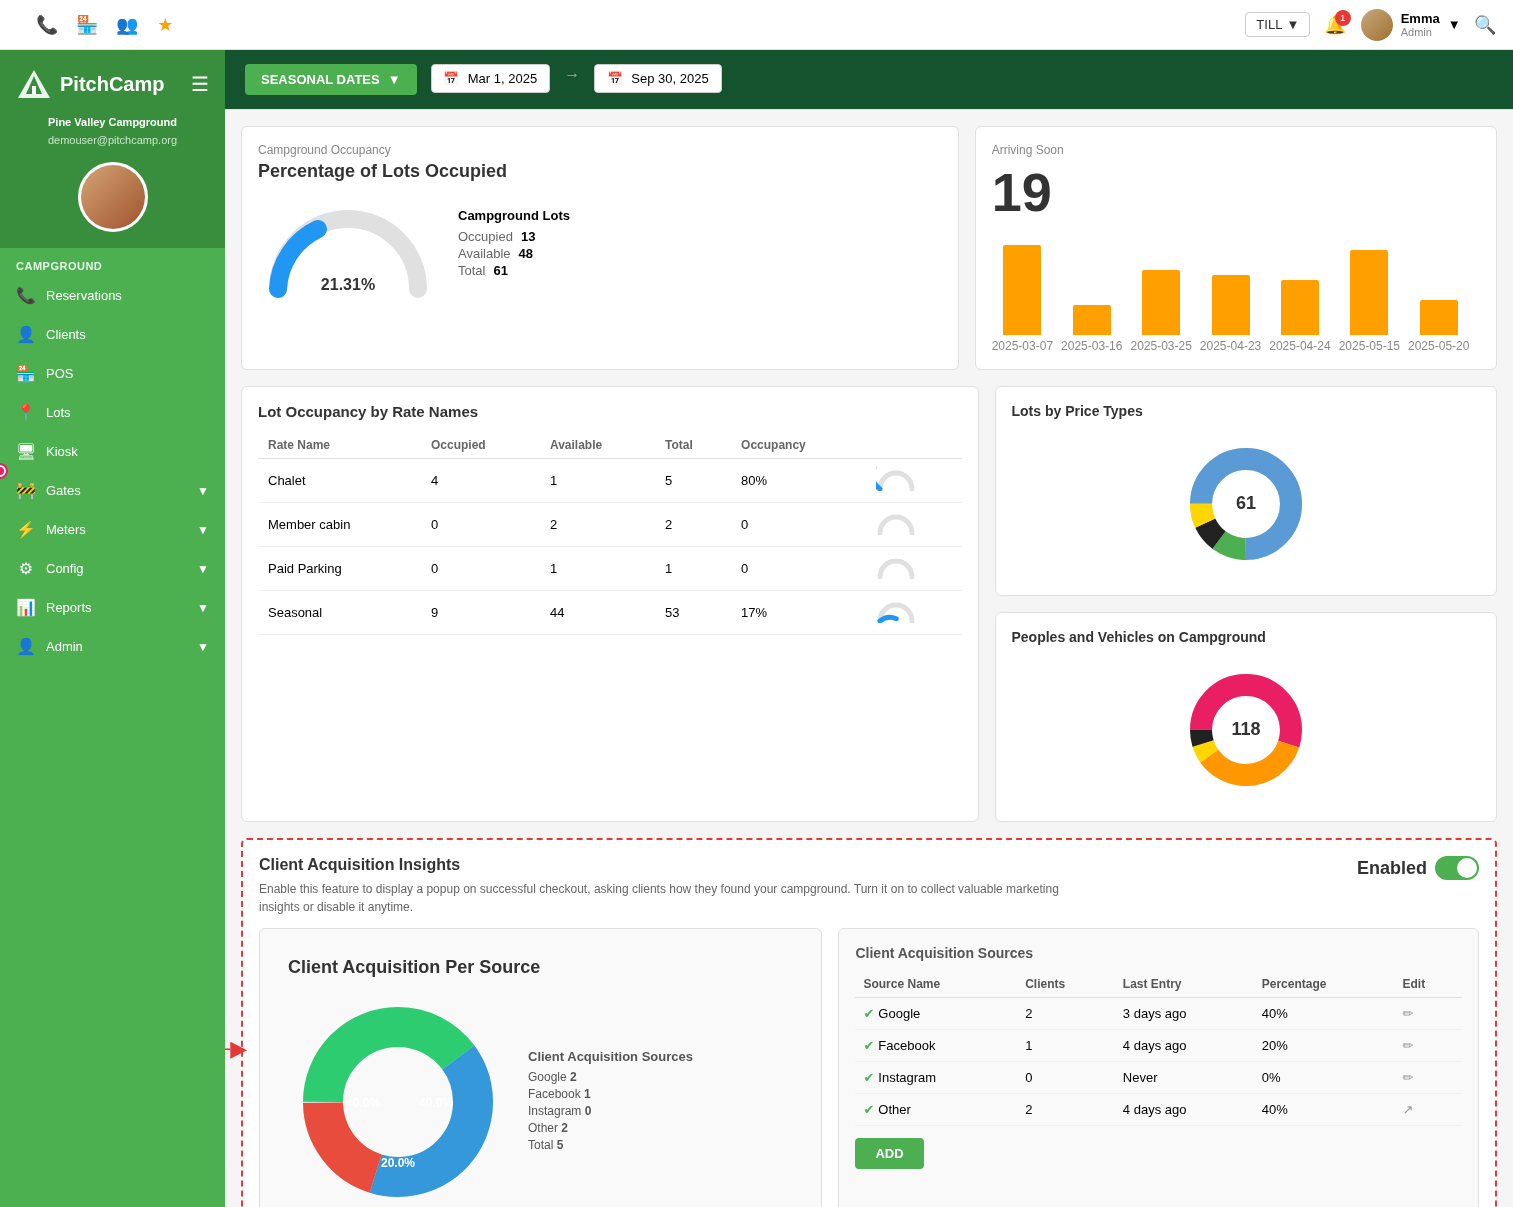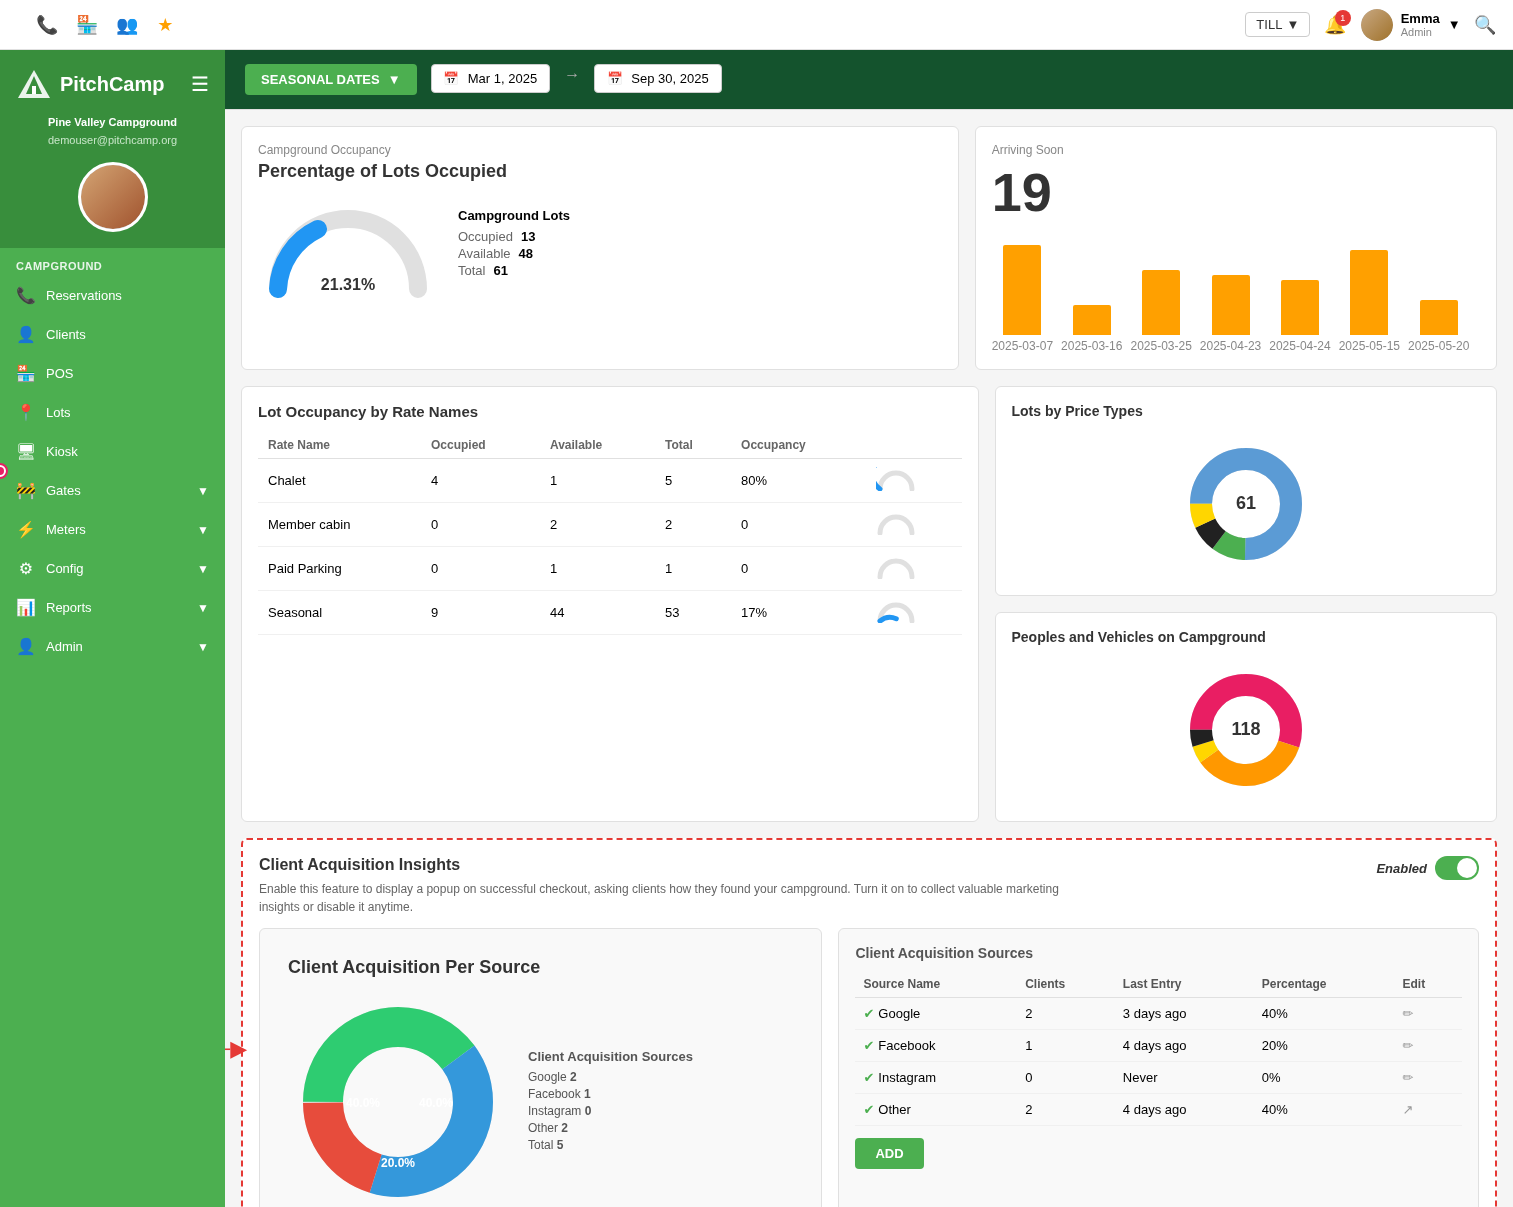--- a/index.html
+++ b/index.html
@@ -86,21 +86,21 @@
 
     
     .donut-wrap { display: flex; justify-content: center; align-items: center; padding: 10px 0; }
 
     
     .client-section { border: 2px dashed #e53935; border-radius: 6px; padding: 16px; background: #fff; position: relative; }
     .client-header { display: flex; align-items: flex-start; justify-content: space-between; margin-bottom: 12px; }
     .client-header-text .client-title { font-size: 16px; font-weight: 700; color: #333; margin-bottom: 6px; }
     .client-header-text .client-desc { font-size: 12px; color: #666; max-width: 800px; line-height: 1.5; }
     .toggle-wrap { display: flex; align-items: center; gap: 8px; }
-    .toggle-label { font-weight: 700; font-size: 13px; color: #333; font-style: italic; }
+    .toggle-label { font-weight: 700; font-size: 18px; color: #333; }
     .toggle { width: 44px; height: 24px; background: #4caf50; border-radius: 12px; position: relative; cursor: pointer; }
     .toggle-knob { width: 20px; height: 20px; background: #fff; border-radius: 50%; position: absolute; top: 2px; right: 2px; }
 
     .client-bottom { display: flex; gap: 16px; margin-top: 12px; }
     .client-chart-card { flex: 1; background: #f9f9f9; border: 1px solid #e0e0e0; border-radius: 6px; padding: 28px; }
     .client-chart-title { font-size: 18px; font-weight: 700; color: #333; margin-bottom: 14px; }
     .client-chart-content { display: flex; align-items: center; gap: 20px; }
     .legend-list { font-size: 12px; color: #555; }
     .legend-list .legend-title { font-weight: 700; margin-bottom: 6px; font-size: 13px; }
     .legend-row { margin: 3px 0; }

